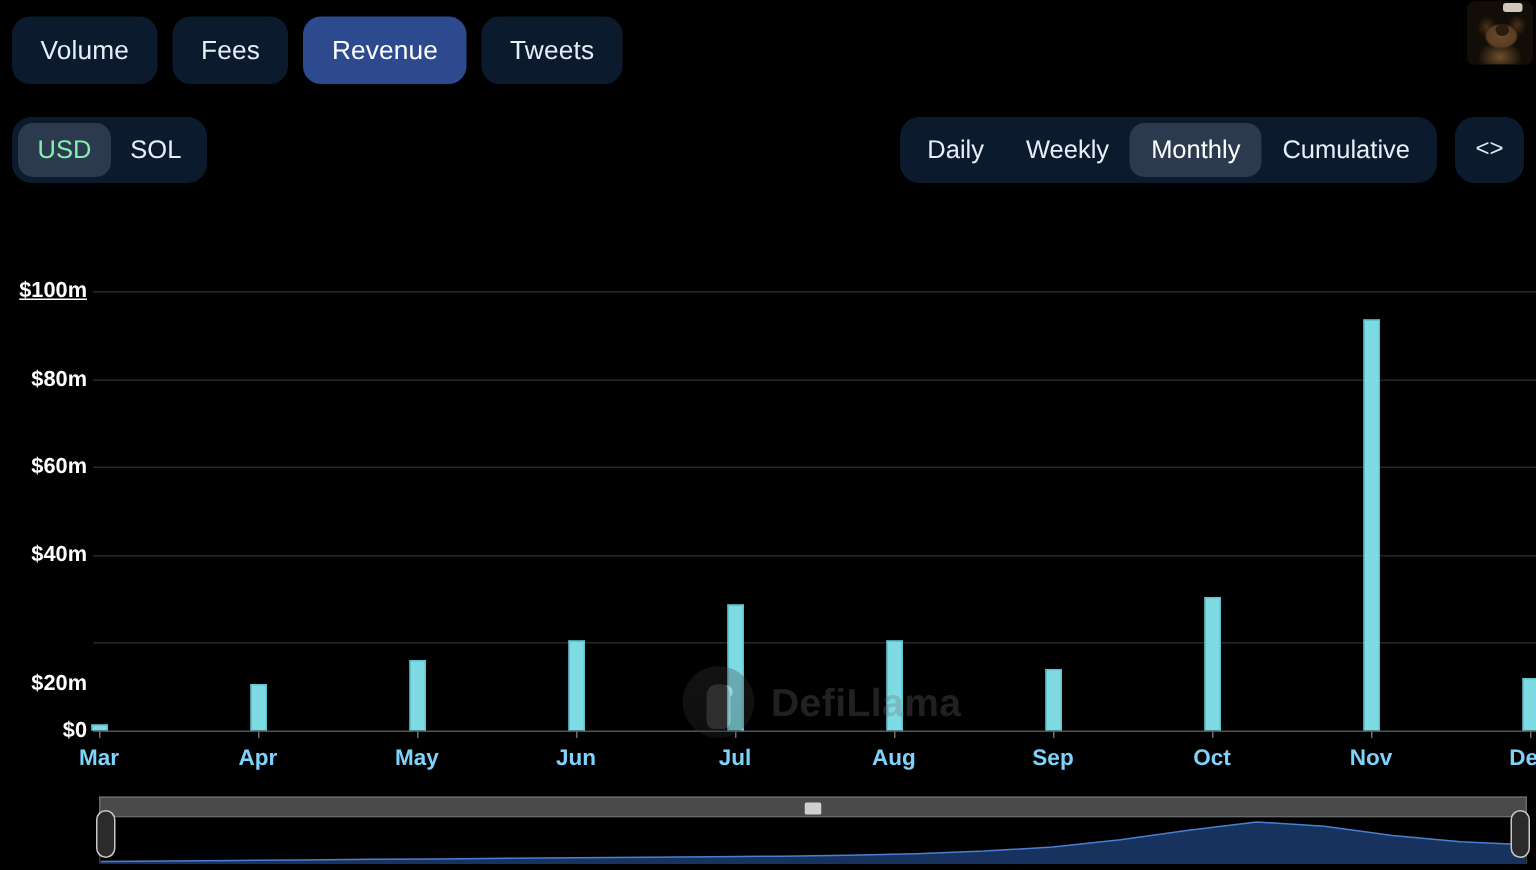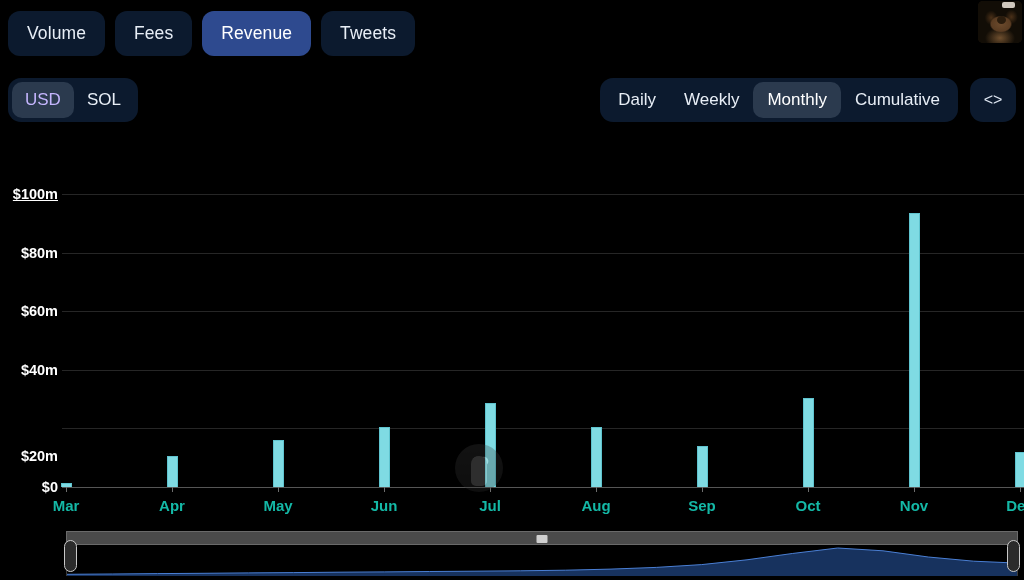--- a/index.html
+++ b/index.html
@@ -62,21 +62,21 @@
     align-items: center;
     justify-content: center;
     border-radius: 10px;
     color: #e8eef6;
     font-size: 17px;
     cursor: pointer;
     white-space: nowrap;
   }
   .currency-opt.active {
     background: #2b3a4e;
-    color: #c4b5fd;
+    color: #86efac;
   }
 
   
   .interval-group {
     position: absolute;
     right: 66px; top: 78px;
     display: flex;
     align-items: center;
     background: #0c1a2e;
     border-radius: 13px;
@@ -174,21 +174,21 @@
     transform: translateY(-50%);
     color: #ffffff;
     font-size: 14.5px;
     font-weight: bold;
     white-space: nowrap;
     text-align: right;
   }
   .x-label {
     position: absolute;
     transform: translateX(-50%);
-    color: #14b8a6;
+    color: #7dd3fc;
     font-size: 15px;
     font-weight: bold;
     white-space: nowrap;
   }
   .x-tick {
     position: absolute;
     width: 1px;
     height: 5px;
     background: #6e6e6e;
   }
@@ -356,20 +356,21 @@
         <div class="x-tick" style="left: 808px; top: 347px;"></div>
         <div class="x-label" style="left: 808px; top: 357px;">Oct</div>
         <div class="x-tick" style="left: 914px; top: 347px;"></div>
         <div class="x-label" style="left: 914px; top: 357px;">Nov</div>
         <div class="x-tick" style="left: 1020px; top: 347px;"></div>
         <div class="x-label" style="left: 1020px; top: 357px;">Dec</div>
       </div>
 
     <div class="watermark">
       <div class="logo"></div>
+      <div class="wmtext">DefiLlama</div>
     </div>
   </div>
 
   <div class="brush">
     <div class="brush-track">
       <div class="brush-grip"></div>
     </div>
     <div class="brush-preview">
       <svg id="preview-svg" width="952" height="31" viewBox="0 0 952 31" preserveAspectRatio="none">
           <path d="M0.0 29.3 L45.3 29.0 L90.7 28.6 L136.0 28.3 L181.3 27.9 L226.7 27.6 L272.0 27.2 L317.3 26.9 L362.7 26.5 L408.0 26.2 L453.3 25.8 L498.7 25.2 L544.0 24.1 L589.3 22.4 L634.7 19.6 L680.0 14.8 L725.3 8.5 L770.7 3.0 L816.0 5.8 L861.3 12.0 L906.7 16.2 L952.0 18.2 L952 31 L0 31 Z" fill="#17325e"></path>

